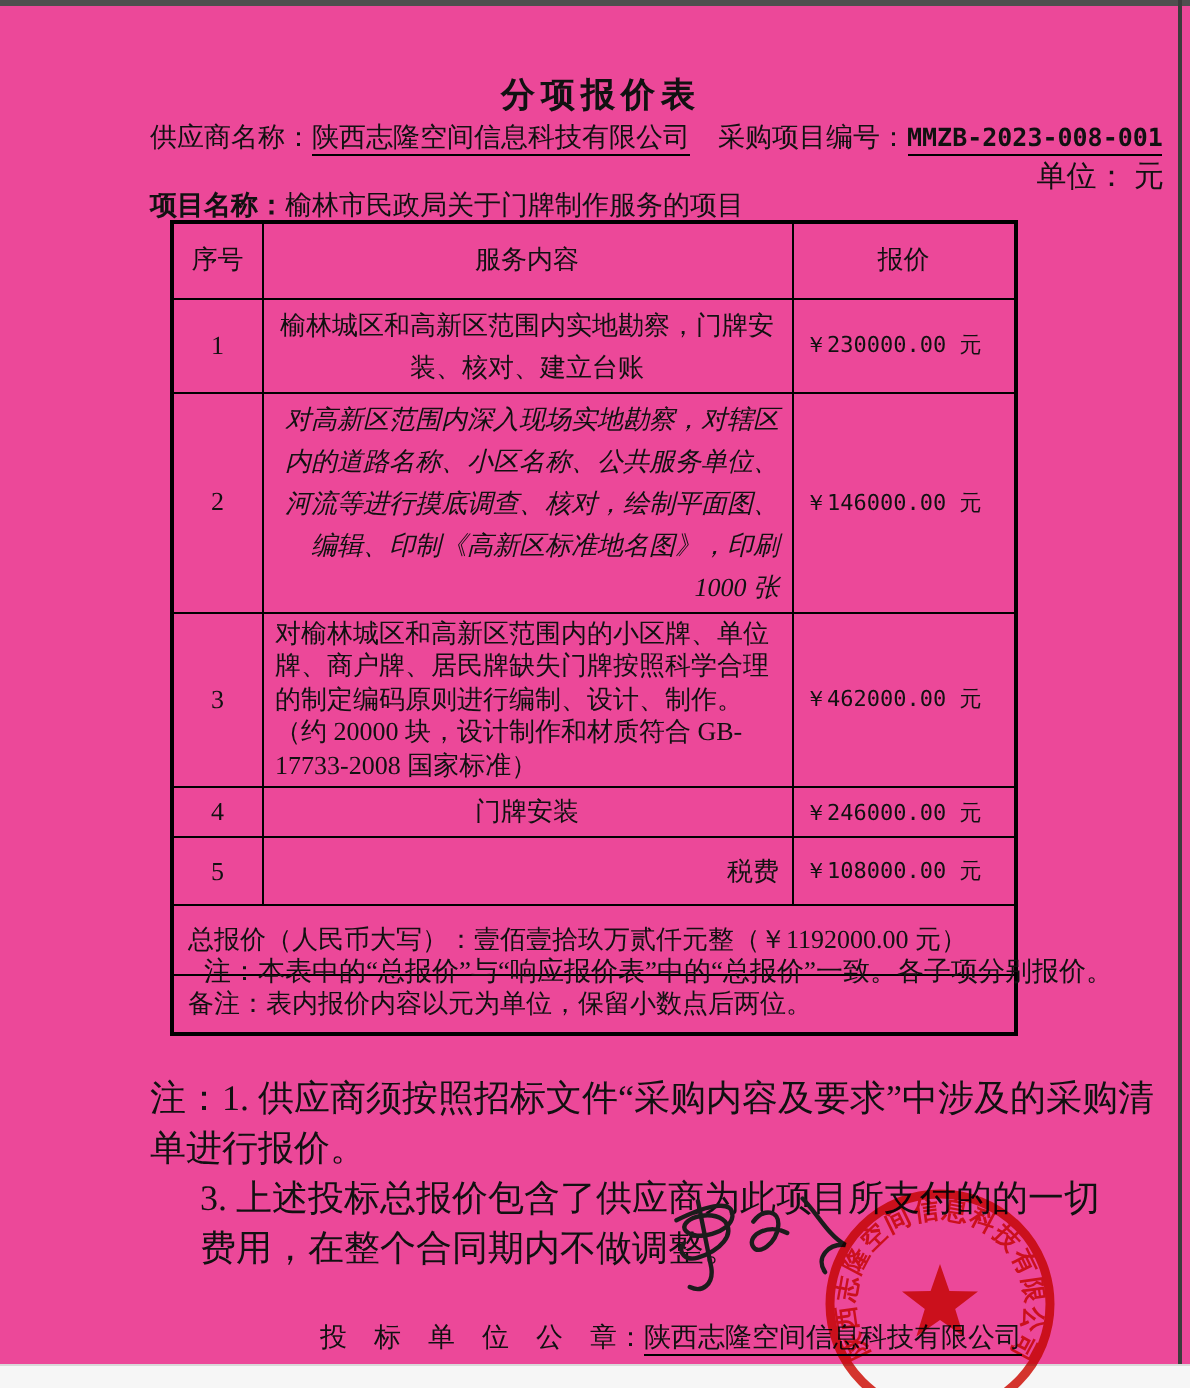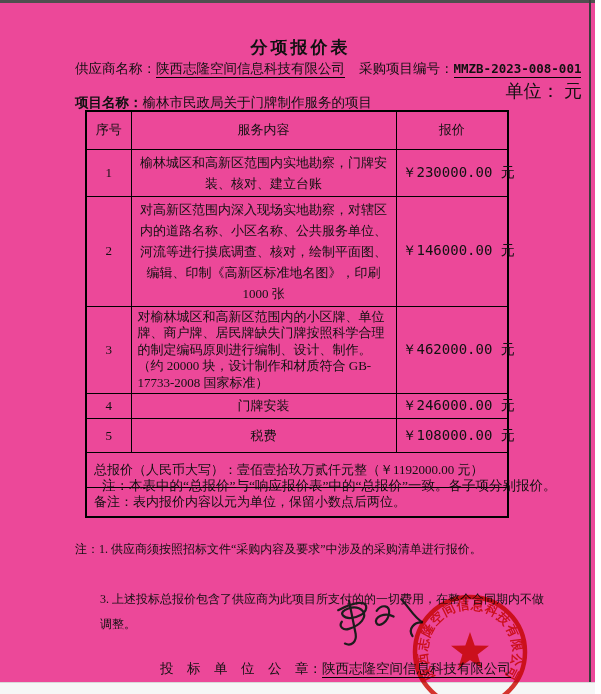--- a/index.html
+++ b/index.html
@@ -12,44 +12,44 @@
   .edge-bottom { position:absolute; left:0; top:682px; width:601px; height:12px; background:#f6f6f6; border-top:1px solid #d9d9d9; }
 
   .doc-title { position:absolute; top:36px; left:0; width:601px; text-align:center;
                font-size:17px; font-weight:bold; letter-spacing:3px; }
 
   .meta-line1 { position:absolute; top:60px; left:75px; width:510px; font-size:13.5px; white-space:nowrap; }
   .u { border-bottom:1px solid #000; padding-bottom:1px; }
   .proj-no { font-family:"DejaVu Sans Mono", monospace; font-weight:bold; font-size:12.5px; letter-spacing:0; }
   .gap { display:inline-block; width:14px; }
 
-  .meta-line2 { position:absolute; top:79px; left:75px; width:507px; text-align:right; font-size:18px; }
+  .meta-line2 { position:absolute; top:79px; left:75px; width:507px; text-align:right; font-size:15px; }
   .meta-line3 { position:absolute; top:94px; left:75px; width:510px; font-size:13.5px; font-weight:bold; }
   .meta-line3 .pn { font-weight:normal; }
 
   table.quote { position:absolute; left:85px; top:110px; width:422px; border-collapse:collapse;
                 table-layout:fixed; font-size:13px; }
   table.quote td, table.quote th { border:1.5px solid #000; vertical-align:middle; padding:2px 6px; font-weight:normal; }
   table.quote { border:2px solid #000; }
   col.c-no { width:45px; } col.c-content { width:265px; } col.c-price { width:112px; }
   .cell-center { text-align:center; }
   tr.hdr td { height:38px; text-align:center; }
   tr.r1 td { height:45px; } tr.r1 .cont { line-height:21px; text-align:center; }
-  tr.r2 td { height:85px; } tr.r2 .cont { line-height:21px; text-align:center; }
+  tr.r2 td { height:85px; } tr.r2 .cont { line-height:21px; text-align:right;font-style:italic; }
   tr.r3 td { height:67px; } tr.r3 .cont { line-height:16.5px; text-align:left; }
   tr.r4 td { height:25px; } tr.r4 .cont { text-align:center; }
-  tr.r5 td { height:34px; } tr.r5 .cont { text-align:center; }
-  .price { font-family:"DejaVu Sans Mono", monospace; font-size:14px; text-align:right; white-space:nowrap; }
+  tr.r5 td { height:34px; } tr.r5 .cont { text-align:right; }
+  .price { font-family:"DejaVu Sans Mono", monospace; font-size:11px; text-align:left; white-space:nowrap; }
   tr.total td  { height:35px; text-align:left; padding-left:7px; }
   tr.remark td { height:29px; text-align:left; padding-left:7px; }
 
   .tbl-note { position:absolute; left:75px; top:472px; width:497px; font-size:13.5px;
               line-height:27px; text-indent:2em; text-align:justify; }
 
-  .note-item { position:absolute; font-size:12px; line-height:25px; }
+  .note-item { position:absolute; font-size:18px; line-height:25px; }
   .note-1 { left:75px;  top:537px; width:510px; }
   .note-2 { left:100px; top:562px; width:480px; }
   .note-3 { left:100px; top:587px; width:452px; }
 
   .sign-line { position:absolute; left:160px; top:630px; font-size:13.5px; white-space:nowrap; }
   .sign-underline { display:inline-block; width:122px; border-bottom:1.5px solid #000; height:14px; }
   .seal-line { position:absolute; left:160px; top:660px; font-size:13.5px; white-space:nowrap; }
   .seal-company { border-bottom:1px solid #000; padding-bottom:1px; }
 
   .signature-svg { position:absolute; left:318px; top:590px; z-index:3; }

